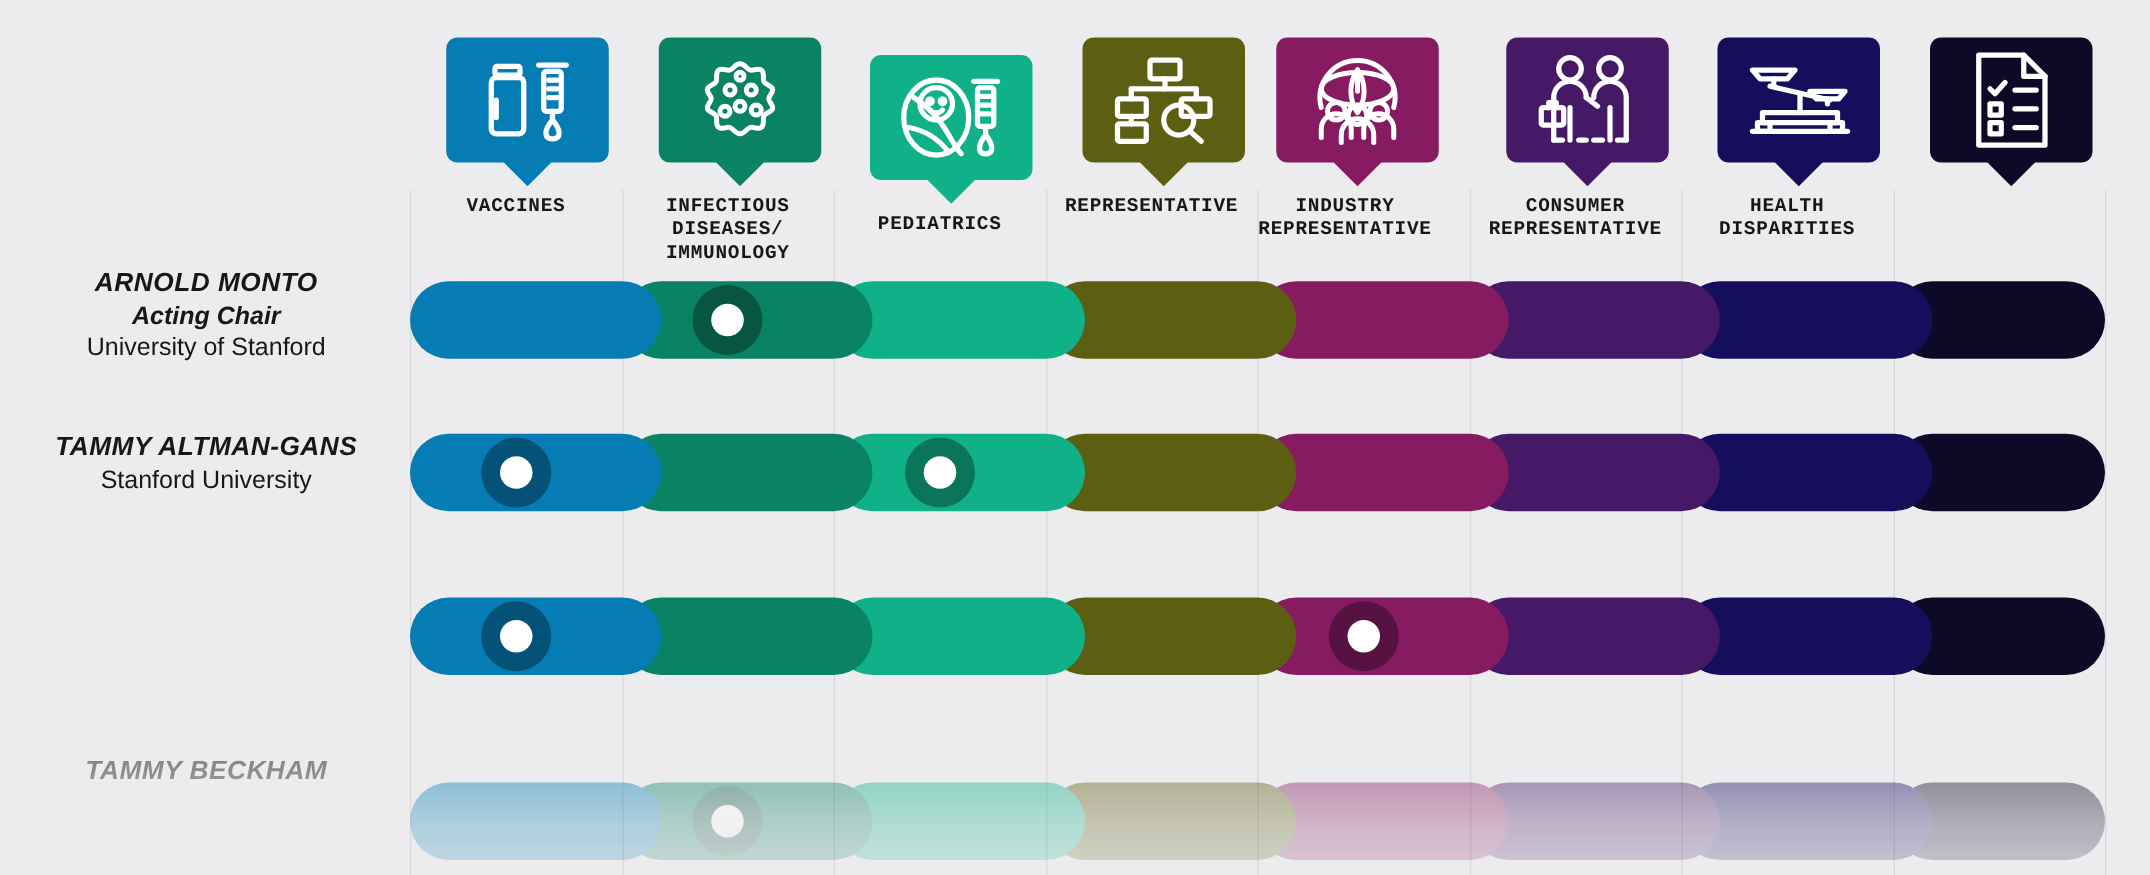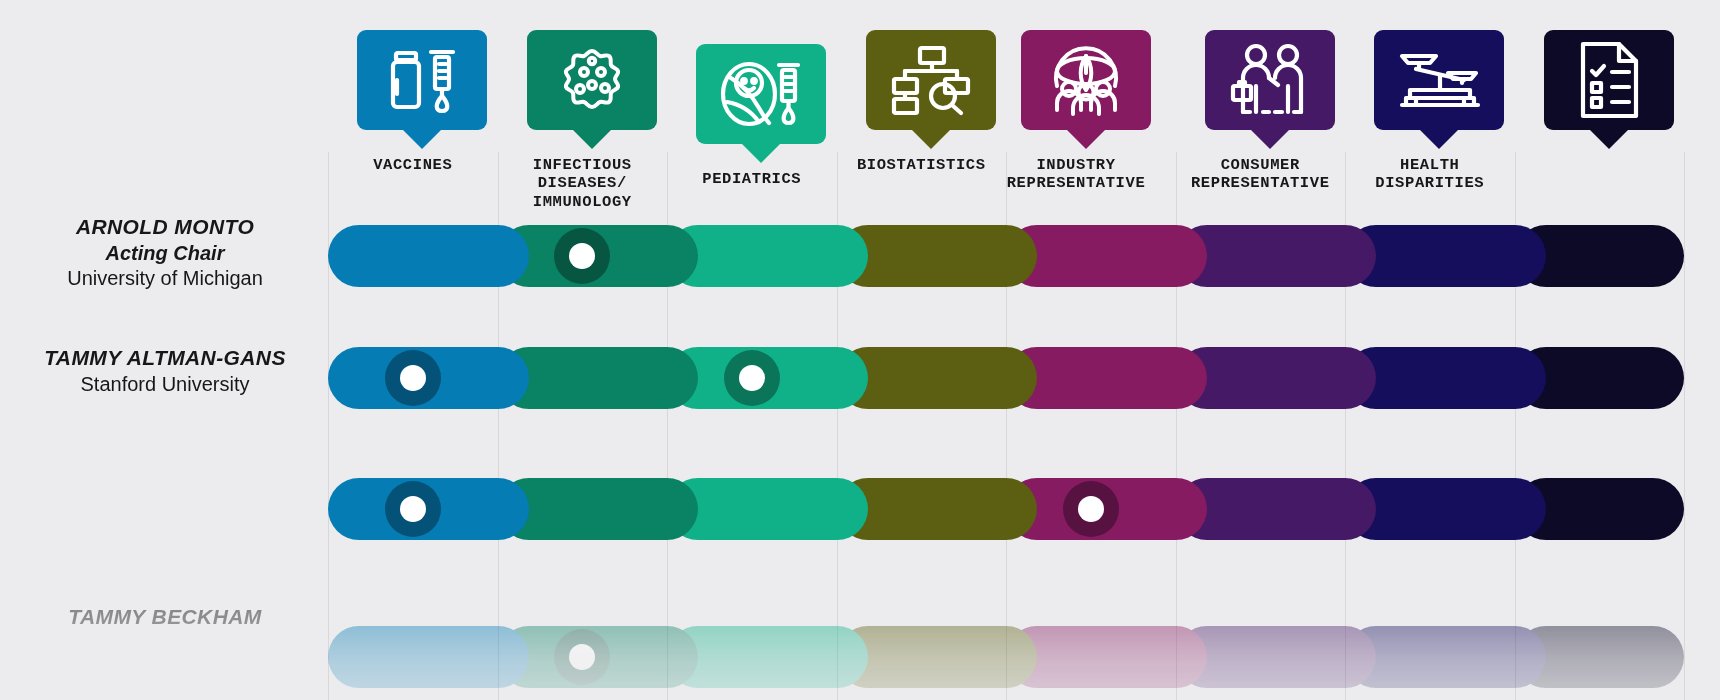--- a/index.html
+++ b/index.html
@@ -224,21 +224,21 @@
       <rect x="3" y="36" width="23" height="14" rx="1.5"></rect>
       <rect x="54" y="36" width="23" height="14" rx="1.5"></rect>
       <line x1="14" y1="50" x2="14" y2="56"></line>
       <rect x="3" y="56" width="23" height="14" rx="1.5"></rect>
       <circle cx="52" cy="53" r="12"></circle>
       <line x1="61" y1="62" x2="70" y2="70"></line>
     </svg>
           </span>
           <div class="pointer" style="border-top-color: rgb(92, 94, 17);"></div>
         </div>
-        <div class="col-label">BIOSTATISTICS</div>
+        <div class="col-label">REPRESENTATIVE</div>
       </div>
       <div class="col-header" style="left: 992px; width: 168px;">
         <div class="icon-card" style="background: rgb(134, 27, 98); margin-left: 19px;">
           <span>
     <svg width="82" height="76" viewBox="0 0 82 76" fill="none" stroke="#fff" stroke-width="4" stroke-linecap="round" stroke-linejoin="round">
       <path d="M12 44 A30 30 0 1 1 70 44"></path>
       <path d="M41 14 A30 30 0 0 0 41 48 A30 30 0 0 0 41 14"></path>
       <ellipse cx="41" cy="29" rx="29" ry="13"></ellipse>
       <line x1="41" y1="14" x2="41" y2="31"></line>
       <circle cx="24" cy="47" r="7"></circle>
@@ -312,21 +312,21 @@
           </span>
           <div class="pointer" style="border-top-color: rgb(12, 10, 38);"></div>
         </div>
       </div>
     </div>
 
   <div id="rows">
       <div class="row-name" style="top: 214px;">
         <span class="nm">ARNOLD MONTO</span>
         <span class="rolex">Acting Chair</span>
-        <span class="aff">University of Michigan</span>
+        <span class="aff">University of Stanford</span>
       </div>
       <div class="bar" style="top: 225px;">
         <div class="seg" style="left: 1186.5px; width: 169.5px; background: rgb(12, 10, 38); z-index: 1;"></div>
         <div class="seg" style="left: 1017px; width: 200.5px; background: rgb(20, 14, 92); z-index: 2;"></div>
         <div class="seg" style="left: 847.5px; width: 200.5px; background: rgb(69, 25, 101); z-index: 3;"></div>
         <div class="seg" style="left: 678px; width: 200.5px; background: rgb(134, 27, 98); z-index: 4;"></div>
         <div class="seg" style="left: 508.5px; width: 200.5px; background: rgb(92, 94, 17); z-index: 5;"></div>
         <div class="seg" style="left: 339px; width: 200.5px; background: rgb(16, 177, 137); z-index: 6;"></div>
         <div class="seg" style="left: 169.5px; width: 200.5px; background: rgb(10, 130, 100); z-index: 7;"></div>
         <div class="seg" style="left: 0px; width: 200.5px; background: rgb(6, 124, 180); z-index: 8;"></div>

